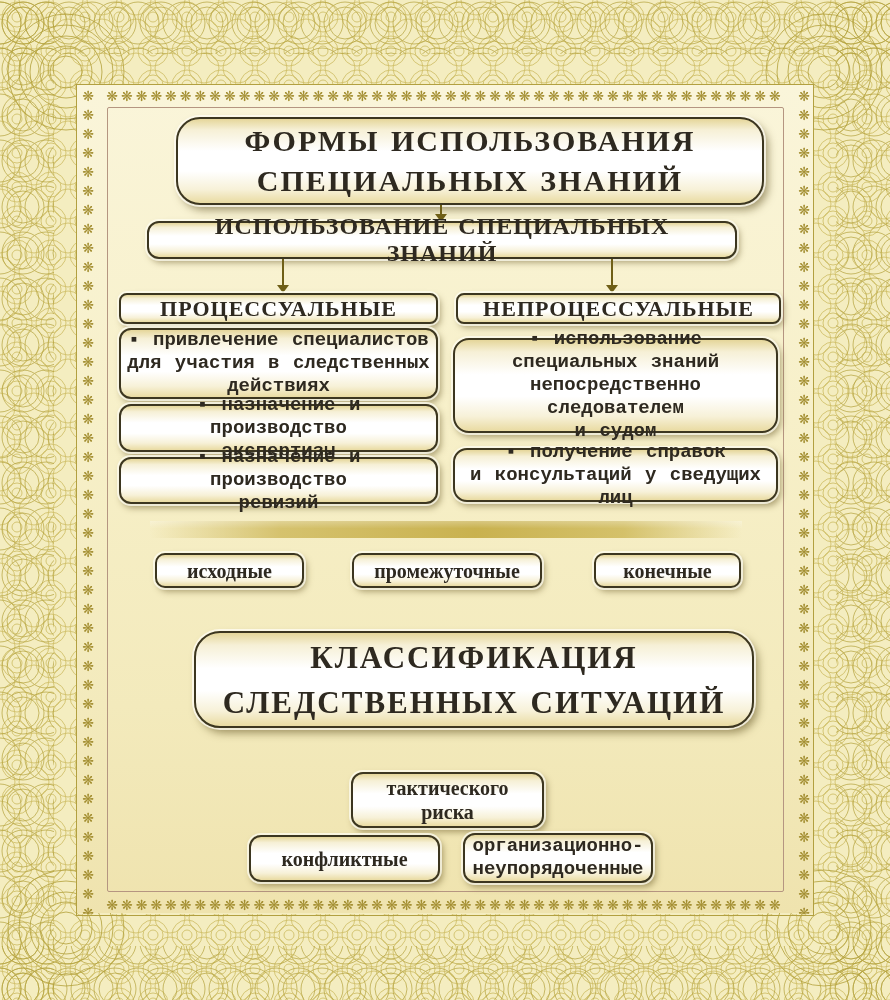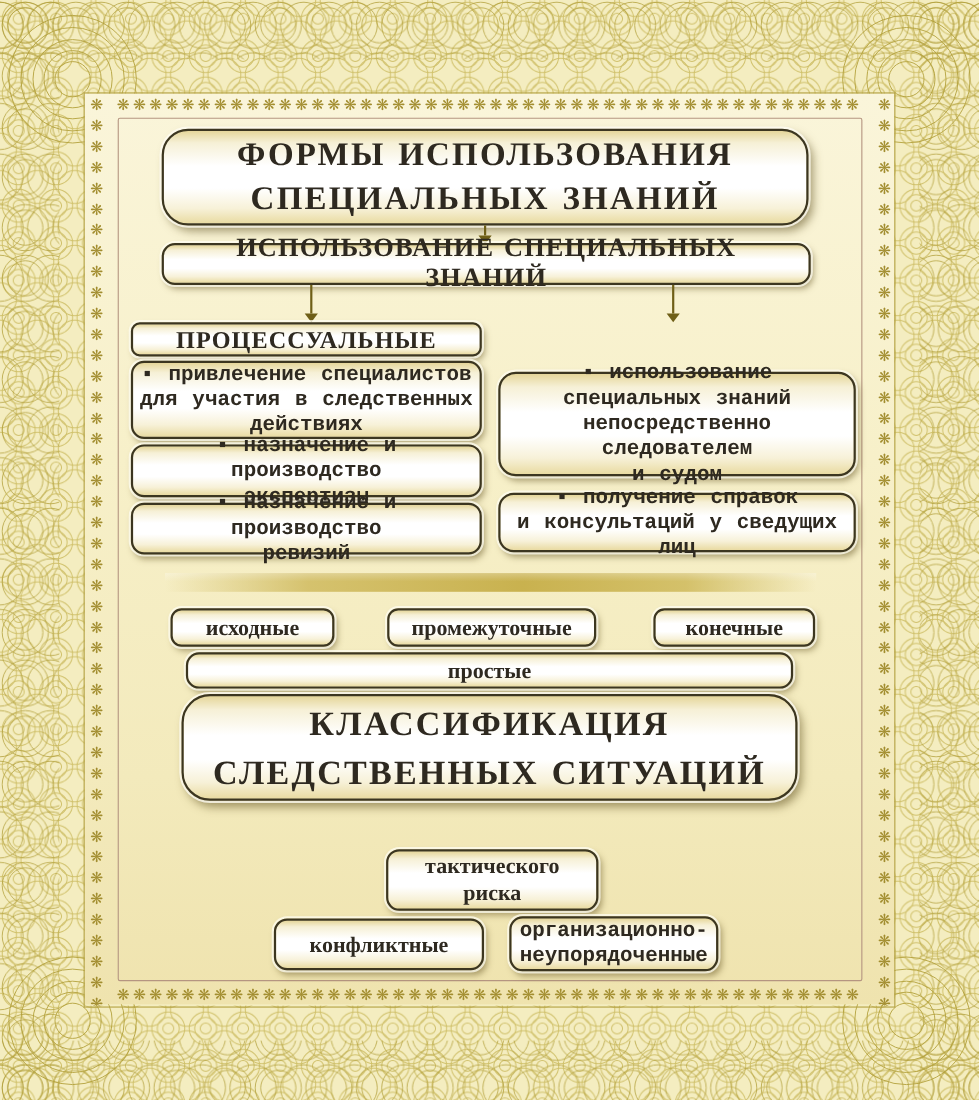--- a/index.html
+++ b/index.html
@@ -33,21 +33,21 @@
   }
   
   .bx{
     border:2px solid #3c3620;border-radius:12px;
     background:linear-gradient(180deg,#e5d69a 0%,#f6f0d6 13%,#ffffff 38%,#ffffff 62%,#f7f1d8 84%,#e9dba2 100%);
     box-shadow:0 0 0 2px rgba(255,253,242,.75), 2.5px 3.5px 6px rgba(96,80,30,.5);
     display:flex;align-items:center;justify-content:center;text-align:center;
     color:#2e2920;font-weight:bold;white-space:pre-line;word-spacing:2px;
     padding:2px 6px;
   }
-  .bx.big{box-shadow:0 0 0 2px rgba(255,253,242,.8), 4px 5px 9px rgba(90,75,25,.55);}
+  .bx.big{box-shadow:0 0 0 2px rgba(255,253,242,.8), 4px 5px 9px rgba(90,75,25,.55);margin-left:29px;}
   .fs19{font-size:19px;line-height:23px;font-family:Liberation Mono, monospace;}
   .fs20{font-size:20px;line-height:24px;}
   .fs22{font-size:22px;letter-spacing:1px;}
   .fs24{font-size:24px;letter-spacing:1px;}
   .t30{font-size:30px;line-height:40px;letter-spacing:2px;}
   .t31{font-size:31px;line-height:45px;letter-spacing:2px;}
   
   .arr{width:2px;background:#6f5f17;}
   .arr::after{
     content:"";position:absolute;left:-5px;bottom:-8px;width:0;height:0;
@@ -127,41 +127,41 @@
 СПЕЦИАЛЬНЫХ ЗНАНИЙ</div>
 
   <div class="abs arr" style="left:440px;top:205px;height:9px"></div>
 
   <div class="abs bx fs24" style="left:147px;top:221px;width:590px;height:38px">ИСПОЛЬЗОВАНИЕ СПЕЦИАЛЬНЫХ ЗНАНИЙ</div>
 
   <div class="abs arr" style="left:282px;top:259px;height:26px"></div>
   <div class="abs arr" style="left:611px;top:259px;height:26px"></div>
 
   <div class="abs bx fs22" style="left:119px;top:293px;width:319px;height:31px;border-radius:8px">ПРОЦЕССУАЛЬНЫЕ</div>
+  <div class="abs bx fs22" style="left:456px;top:293px;width:325px;height:31px;border-radius:8px">НЕПРОЦЕССУАЛЬНЫЕ</div>
 
   <div class="abs bx fs19" style="left:119px;top:328px;width:319px;height:71px">▪ привлечение специалистов
 для участия в следственных
 действиях</div>
   <div class="abs bx fs19" style="left:119px;top:404px;width:319px;height:48px">▪ назначение и производство
 экспертизы</div>
   <div class="abs bx fs19" style="left:119px;top:457px;width:319px;height:47px">▪ назначение и производство
 ревизий</div>
 
   <div class="abs bx fs19" style="left:453px;top:338px;width:325px;height:95px;border-radius:16px">▪ использование
 специальных знаний
 непосредственно следователем
 и судом</div>
   <div class="abs bx fs19" style="left:453px;top:448px;width:325px;height:54px;border-radius:14px">▪ получение справок
 и консультаций у сведущих лиц</div>
 
   <div class="abs bx fs20" style="left:155px;top:553px;width:149px;height:35px;border-radius:10px">исходные</div>
   <div class="abs bx fs20" style="left:352px;top:553px;width:190px;height:35px;border-radius:10px">промежуточные</div>
   <div class="abs bx fs20" style="left:594px;top:553px;width:147px;height:35px;border-radius:10px">конечные</div>
 
-  <div class="abs bx fs20" style="left:169px;top:593px;width:552px;height:33px">простые</div>
 
   <div class="abs bx big t31" style="left:165px;top:631px;width:560px;height:97px;border-radius:26px">КЛАССИФИКАЦИЯ
 СЛЕДСТВЕННЫХ СИТУАЦИЙ</div>
 
 
   <div class="abs bx fs20" style="left:351px;top:772px;width:193px;height:56px">тактического
 риска</div>
 
   <div class="abs bx fs20" style="left:249px;top:835px;width:191px;height:47px">конфликтные</div>
   <div class="abs bx fs19" style="left:463px;top:833px;width:190px;height:50px">организационно-

